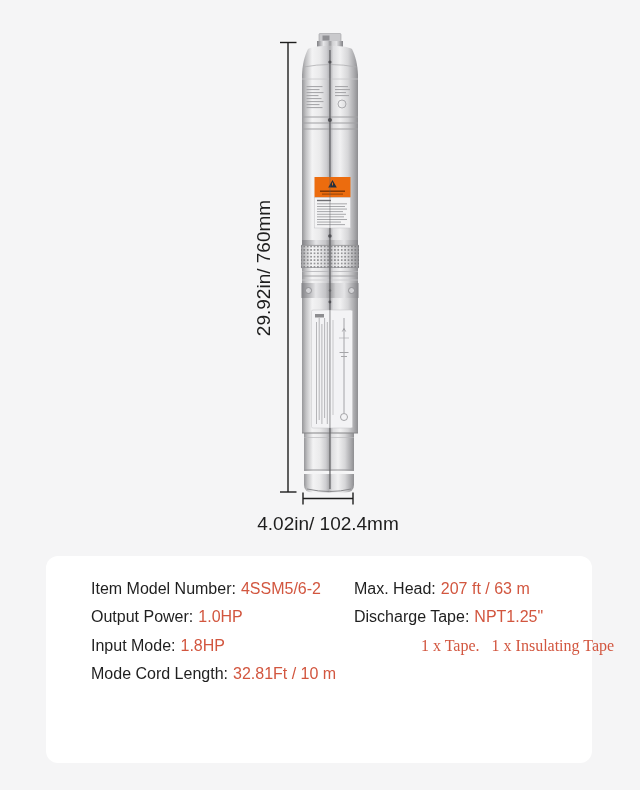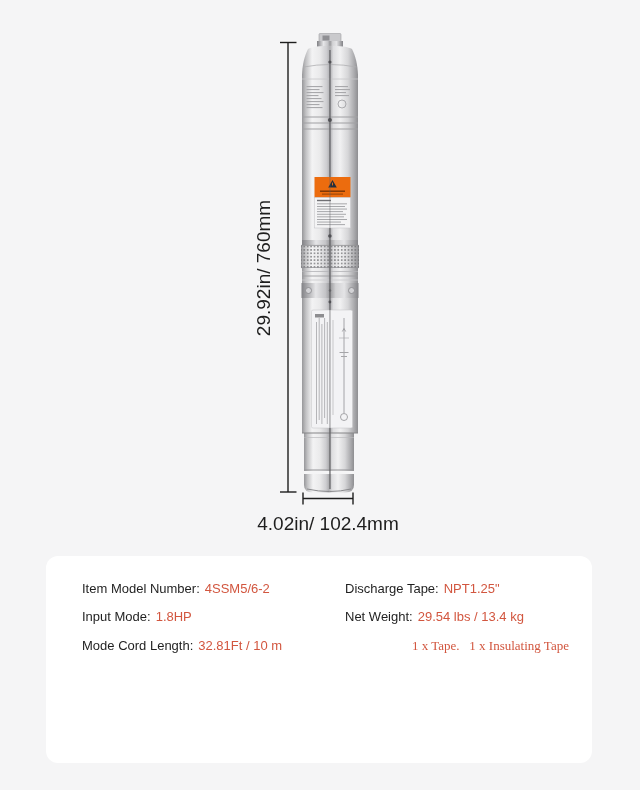--- a/index.html
+++ b/index.html
@@ -37,24 +37,25 @@
     background: #ffffff;
     border-radius: 12px;
   }
   .spec-columns {
     display: flex;
     padding: 26px 18px 0 36px;
   }
   .spec-col-left { width: 263px; flex-shrink: 0; }
   .spec-col-right { flex: 1; }
   .spec-row {
-    font-size: 13px;
+    font-size: 16px;
     line-height: 13.5px;
     margin-bottom: 14.8px;
     white-space: nowrap;
+    margin-left: 9px;
   }
   .spec-label { color: #1f1f1f; }
   .spec-value { color: #d2563f; margin-left: 5px; }
   .spec-row.continuation { padding-left: 67px; font-family: Liberation Serif, serif; }
   .spec-row.continuation .spec-value { margin-left: 0; }
 </style>
 </head>
 <body>
 
 <div class="stage">
@@ -225,33 +226,36 @@
   </svg>
 
   <div class="spec-panel">
     <div class="spec-columns">
 
       <div class="spec-col-left">
         <div class="spec-row">
           <span class="spec-label">Item Model Number:</span><span class="spec-value">4SSM5/6-2</span>
         </div>
         <div class="spec-row">
+          <span class="spec-label">Output Power:</span><span class="spec-value">1.0HP</span>
+        </div>
+        <div class="spec-row">
           <span class="spec-label">Input Mode:</span><span class="spec-value">1.8HP</span>
         </div>
         <div class="spec-row">
           <span class="spec-label">Mode Cord Length:</span><span class="spec-value">32.81Ft / 10 m</span>
         </div>
       </div>
 
       <div class="spec-col-right">
         <div class="spec-row">
+          <span class="spec-label">Max. Head:</span><span class="spec-value">207 ft / 63 m</span>
+        </div>
+        <div class="spec-row">
           <span class="spec-label">Discharge Tape:</span><span class="spec-value">NPT1.25"</span>
-        </div>
-        <div class="spec-row">
-          <span class="spec-label">Net Weight:</span><span class="spec-value">29.54 lbs / 13.4 kg</span>
         </div>
         <div class="spec-row continuation">
           <span class="spec-label"></span><span class="spec-value">1 x Tape.&nbsp;&nbsp;&nbsp;1 x Insulating Tape</span>
         </div>
       </div>
 
     </div>
   </div>
 </div>
 

